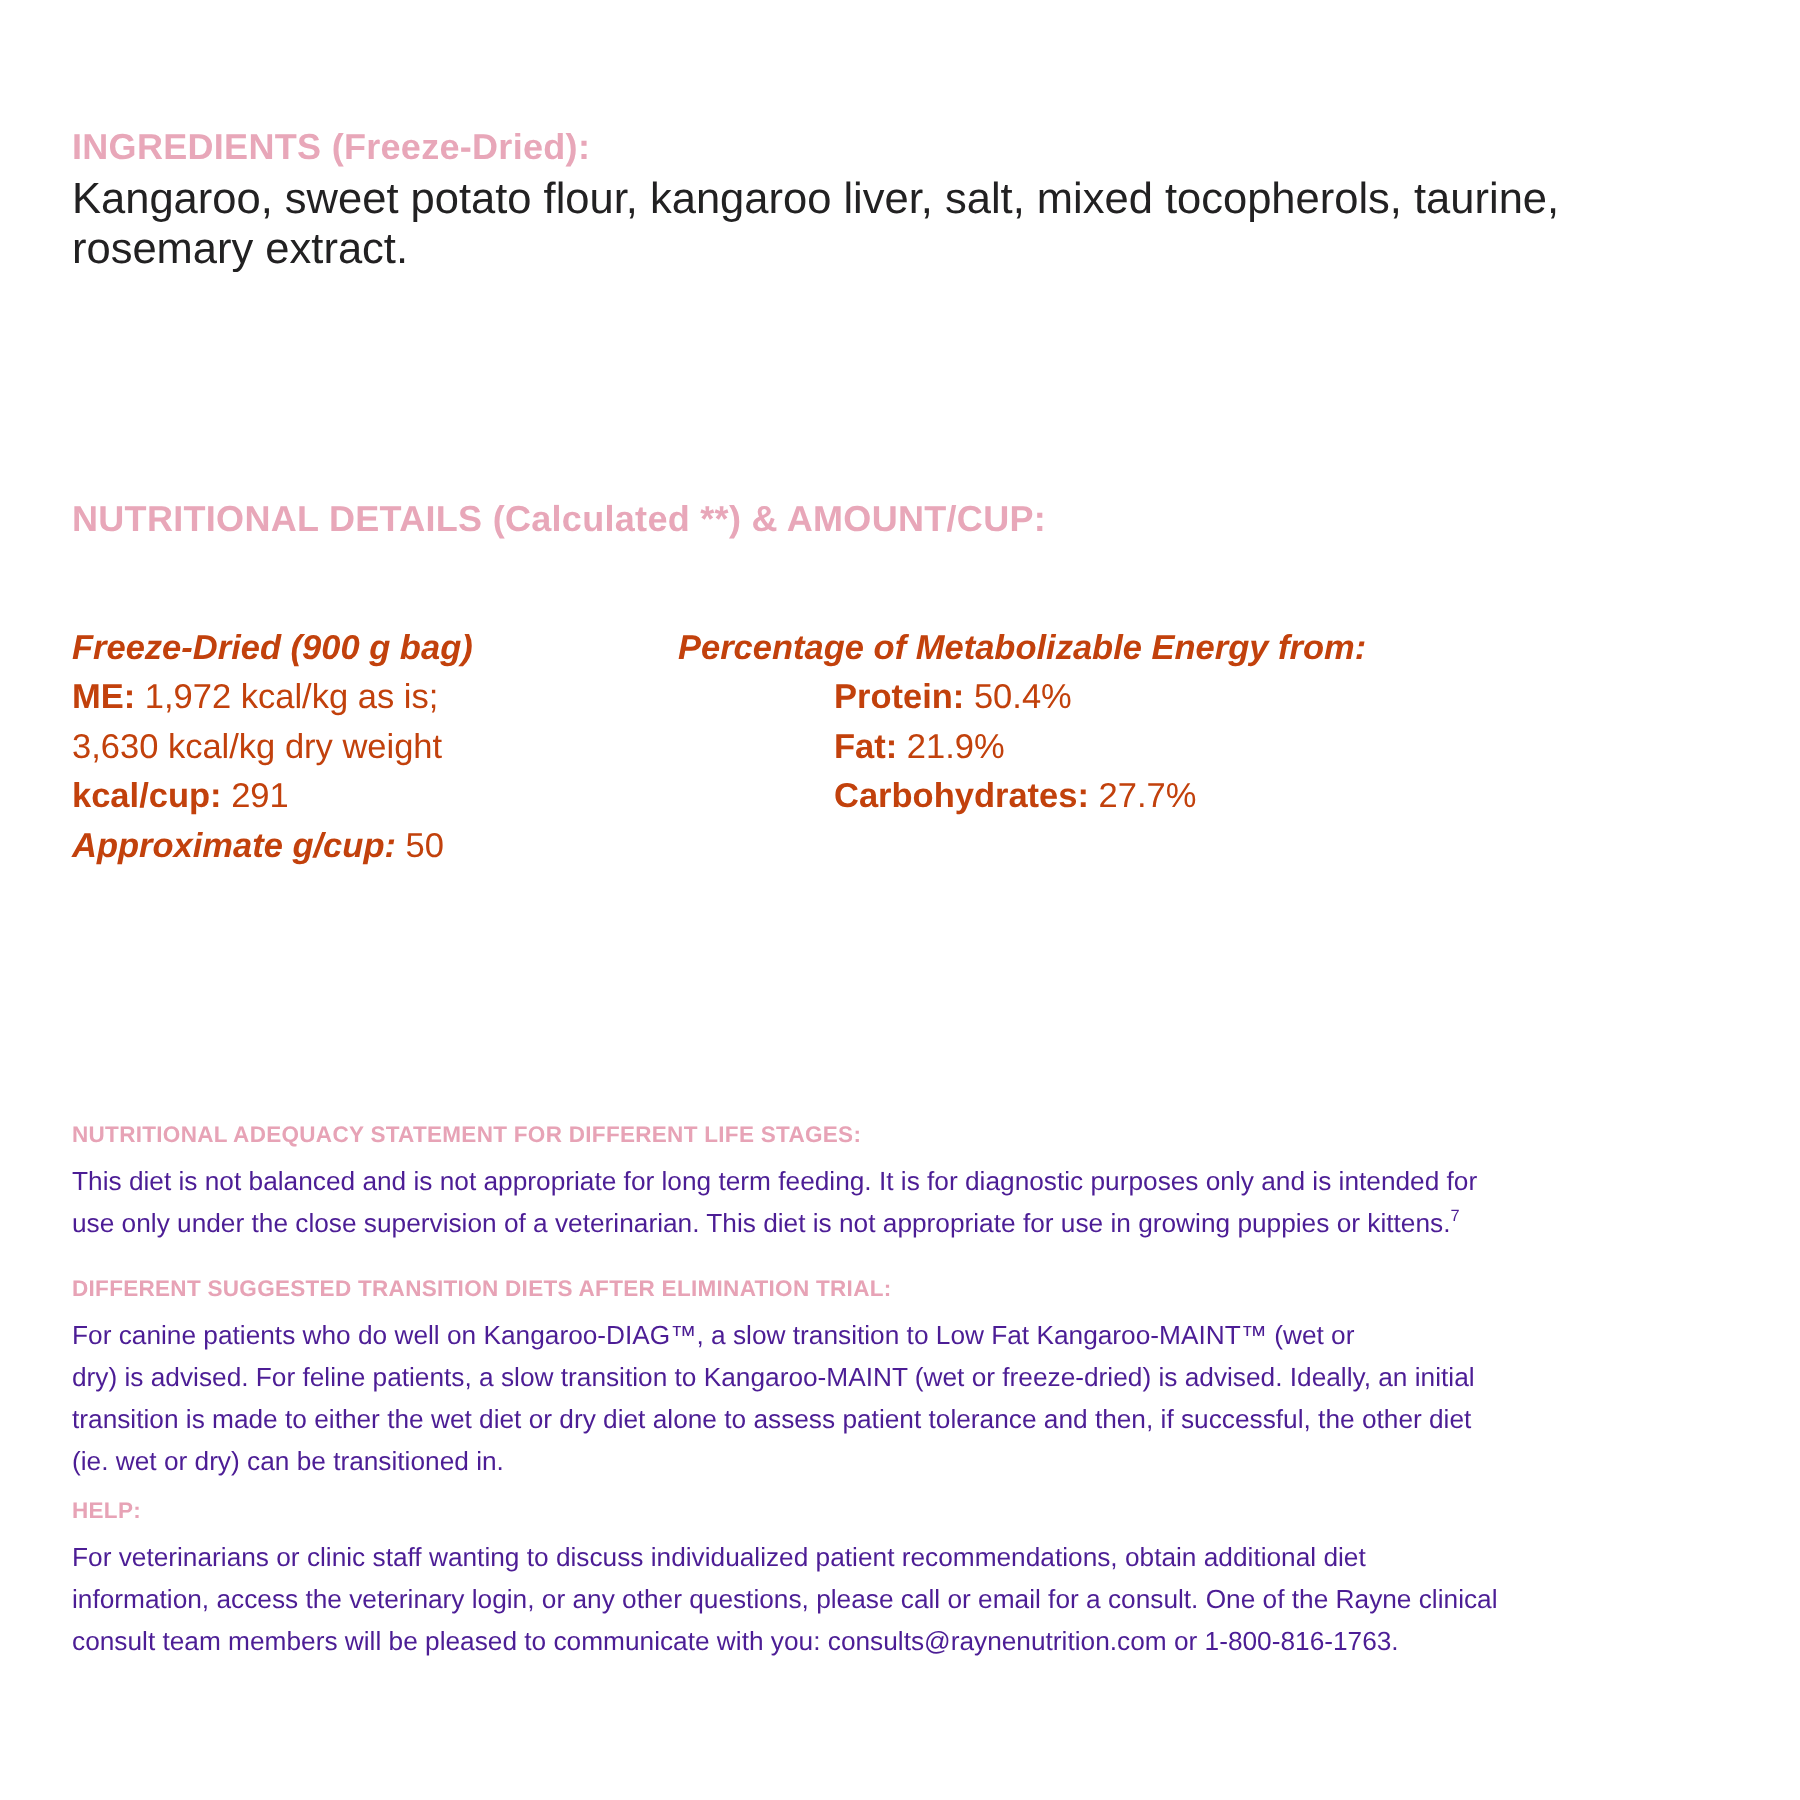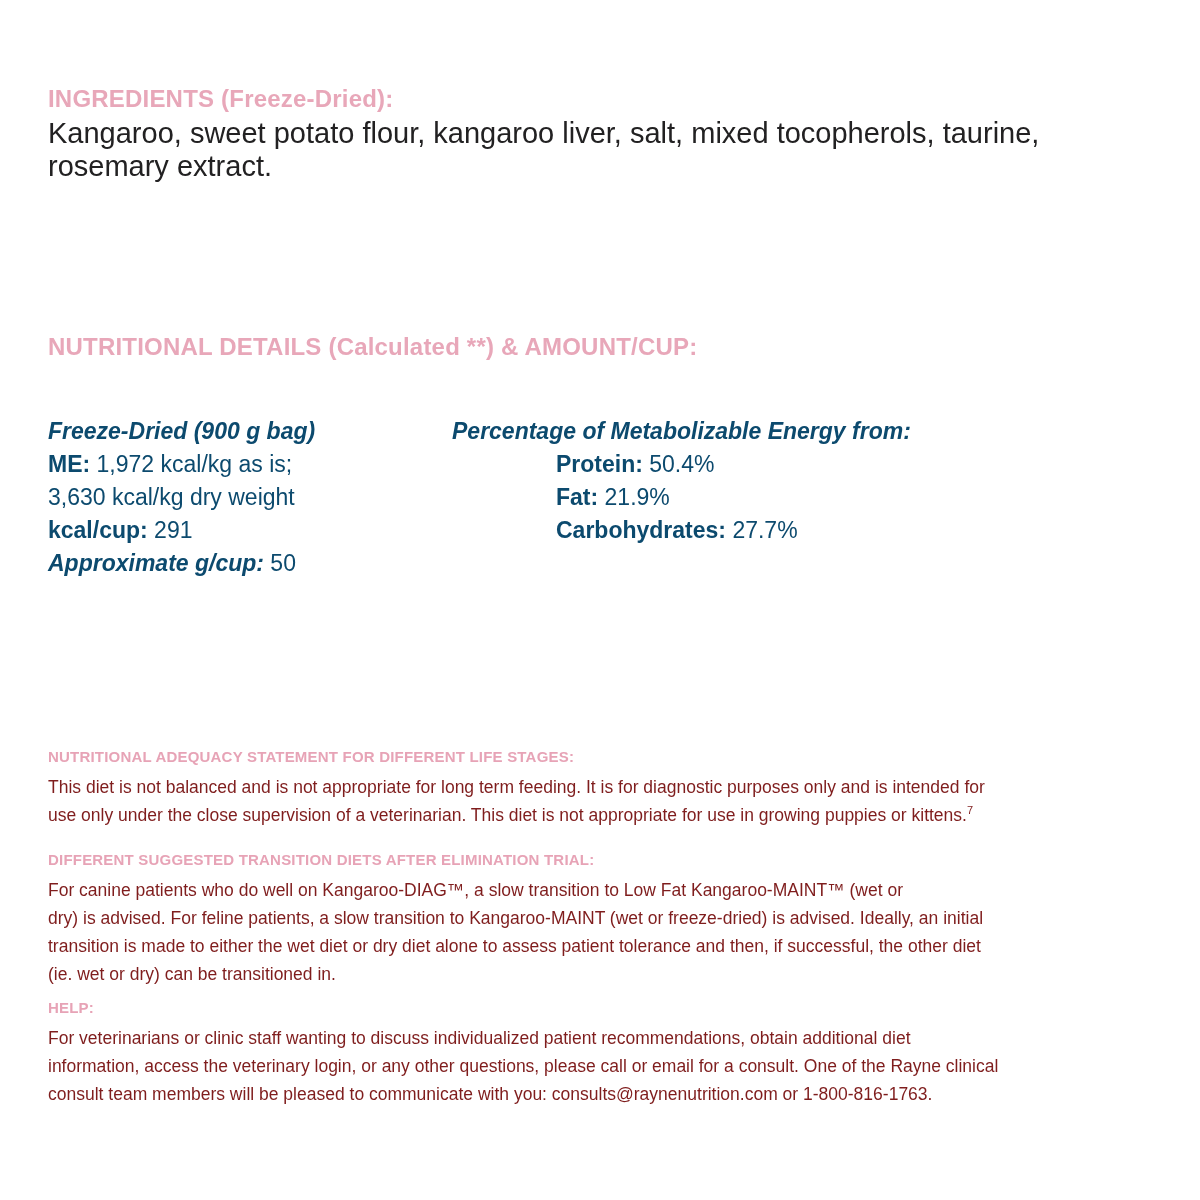--- a/index.html
+++ b/index.html
@@ -31,38 +31,38 @@
     color: #222122;
     font-size: 29px;
     line-height: 33px;
     white-space: pre-line;
   }
 
   .sec-ingredients { top: 84px; left: 48px; width: 1100px; }
 
   .nutrition-heading { top: 332px; left: 48px; width: 1100px; }
 
-  .col { position: absolute; top: 415px; font-size: 23px; line-height: 33px; color: #0c4a6e; }
+  .col { position: absolute; top: 415px; font-size: 23px; line-height: 33px; color: #c2410c; }
   .col-freeze { left: 48px; width: 400px; }
   .col-pme { left: 452px; width: 560px; }
   .bold-italic { font-weight: 700; font-style: italic; }
   .lbl { font-weight: 700; }
   .pme-item { margin-left: 104px; }
 
   
   .h-sm {
     color: #e7a3b6;
     font-size: 15px;
     font-weight: 700;
     line-height: 22px;
     letter-spacing: 0.2px;
   }
   .body-sm {
     margin-top: 5px;
-    color: #7f1d1d;
+    color: #4c1d95;
     font-size: 17.5px;
     line-height: 28px;
     white-space: pre-line;
   }
   .body-sm sup {
     font-size: 11px;
     line-height: 0;
     vertical-align: super;
   }
 

